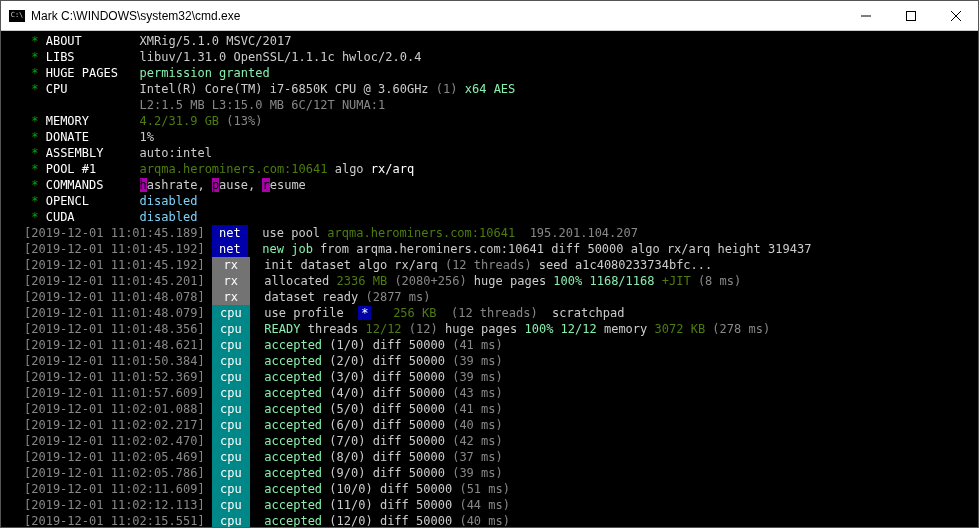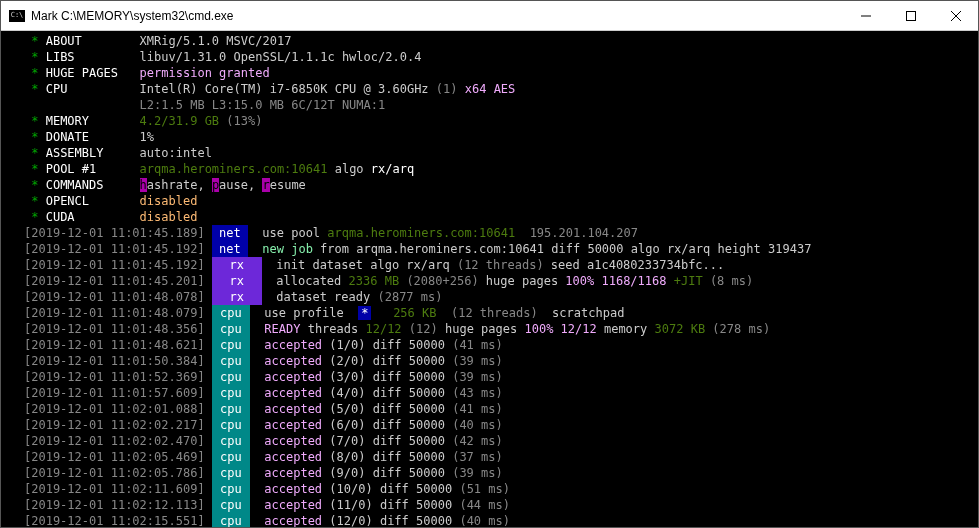--- a/index.html
+++ b/index.html
@@ -7,43 +7,43 @@
   .window { width: 979px; height: 528px; border: 1px solid #555; background: #000; display: flex; flex-direction: column; }
   .title-bar { height: 30px; background: #fff; display: flex; align-items: center; border-bottom: 1px solid #ccc; }
   .title-icon { width: 16px; height: 12px; background: #000; margin: 0 6px 0 8px; display: flex; align-items: center; justify-content: center; }
   .title-icon div { color: #ccc; font-size: 7px; font-family: monospace; line-height: 7px; }
   .title-text { flex: 1; font-size: 12px; color: #000; }
   .win-controls { display: flex; }
   .win-btn { width: 45px; height: 29px; display: flex; align-items: center; justify-content: center; font-size: 11px; color: #000; }
   .win-btn svg { stroke: #000; fill: none; }
   .console { flex: 1; background: #000; color: #ccc; font-family: Consolas, "Lucida Console", monospace; font-size: 12px; line-height: 16px; overflow: hidden; padding: 2px 23px; white-space: pre; }
   .g { color: #00a800; } 
-  .lg { color: #f0abfc; }    
+  .lg { color: #86efac; }    
   .lc { color: #4d7c0f; }   
   .w { color: #ccc; }    
   .bw { color: #fff; }   
   .gr { color: #888; }   
-  .r { color: #fdba74; }    
+  .r { color: #7dd3fc; }    
   .m { color: #86efac; }    
   .hl-mag { background: #a0a; color: #000; }
   .tag-net { background: #0000a8; color: #fff; padding: 0 4px; display: inline-block; width: 36px; text-align: center; }
-  .tag-rx  { background: #6d28d9; color: #fff; padding: 0 4px; display: inline-block; width: 50px; text-align: center; }
+  .tag-rx  { background: #737373; color: #fff; padding: 0 4px; display: inline-block; width: 38px; text-align: center; }
   .tag-cpu { background: #008888; color: #fff; padding: 0 4px; display: inline-block; width: 38px; text-align: center; }
   .star-on-blue { background: #0000a8; color: #fff; padding: 0 3px; }
   .line { white-space: pre; }
 </style>
 </head>
 <body>
 
 <div class="window">
   <div class="title-bar">
     <div class="title-icon">
         <div>C:\</div>
       </div>
-    <div class="title-text">Mark C:\MEMORY\system32\cmd.exe</div>
+    <div class="title-text">Mark C:\WINDOWS\system32\cmd.exe</div>
     <div class="win-controls">
       <div class="win-btn">
           <svg width="10" height="10">
             <line x1="0" y1="5" x2="10" y2="5" stroke-width="1"></line>
           </svg>
         </div>
       <div class="win-btn">
           <svg width="10" height="10">
             <rect x="0.5" y="0.5" width="9" height="9" stroke-width="1"></rect>
           </svg>

